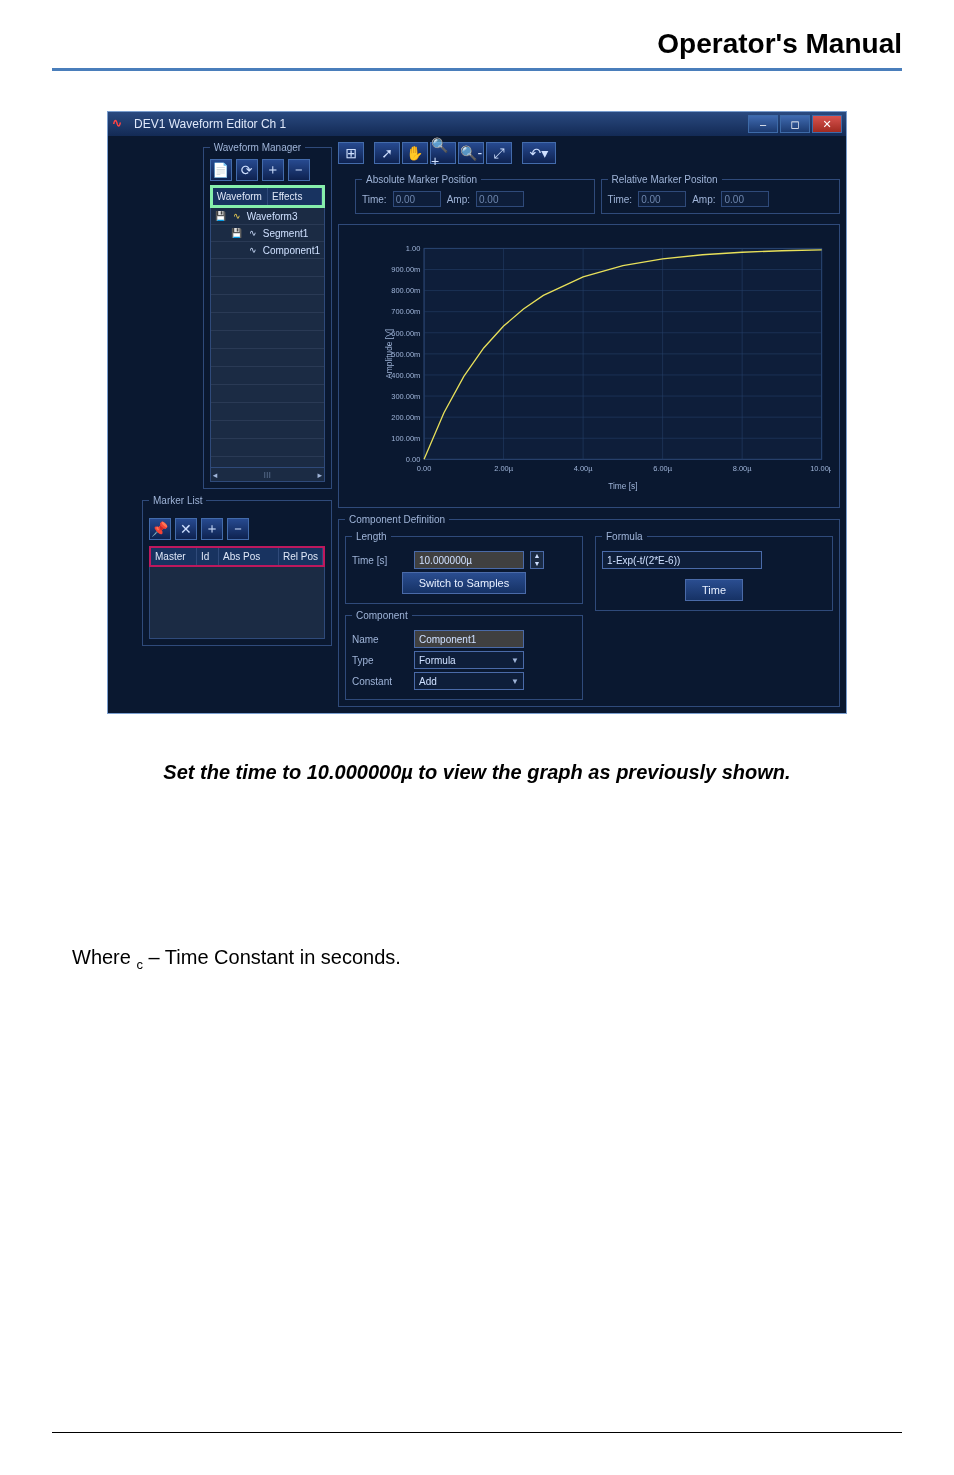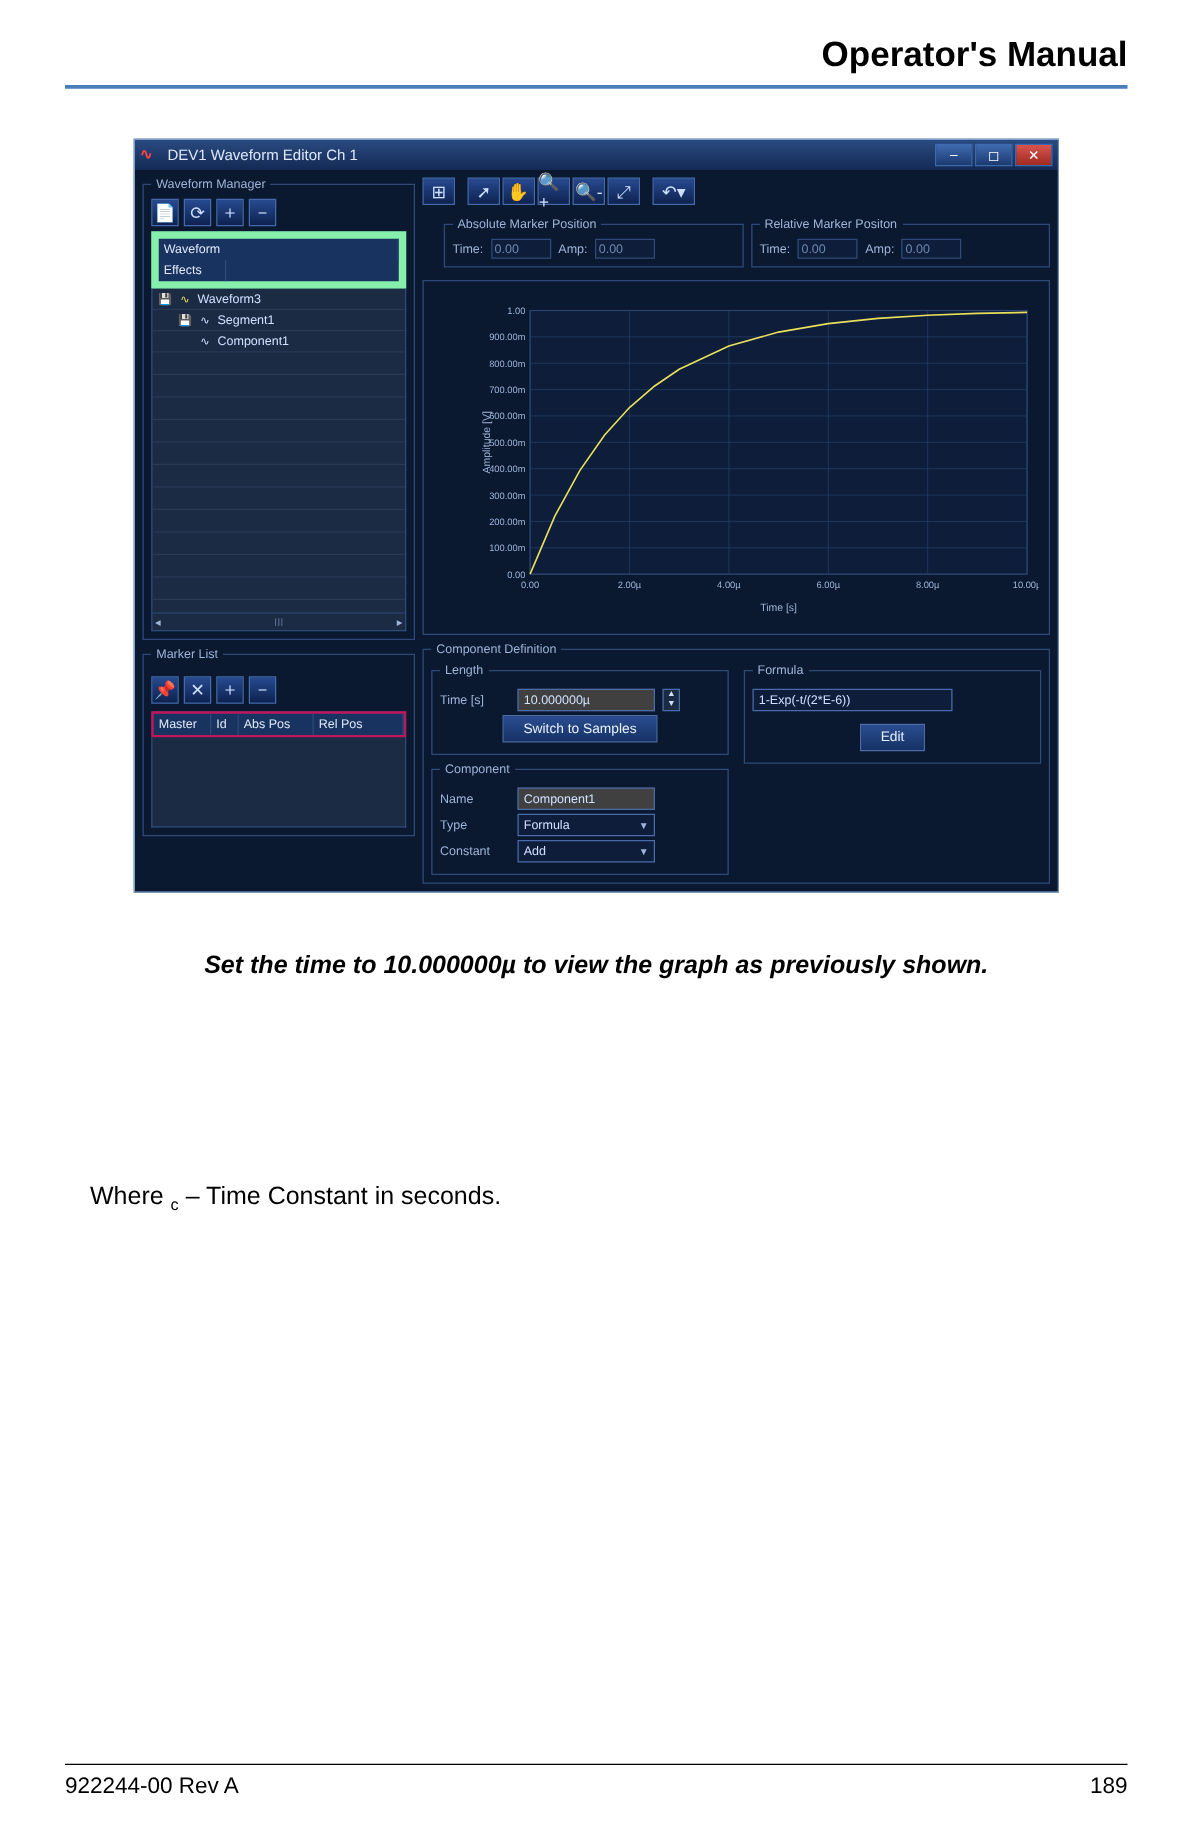--- a/index.html
+++ b/index.html
@@ -55,21 +55,21 @@
     display:flex; align-items:center; justify-content:center;
     font-size:11px; color:#fff;
   }
   .win-btn.close { background: linear-gradient(#d9534f,#a02a20);}
   .app-body {
     display: flex;
     padding: 6px;
     gap: 6px;
     background: #0a1830;
   }
-  .left-col { width: 218px; display:flex; flex-direction:column; gap:6px; }
+  .left-col { width: 218px; display:flex; flex-direction:column; gap:6px;align-items:flex-end; }
   .right-col { flex:1; display:flex; flex-direction:column; gap:6px; }
 
   fieldset.panel {
     border: 1px solid #2f4a7a;
     padding: 6px;
     position: relative;
   }
   fieldset.panel > legend {
     font-size: 10px;
     color: #9fb4d8;
@@ -82,23 +82,22 @@
     width: 22px; height: 22px;
     background: linear-gradient(#274a90,#0e2250);
     border: 1px solid #436bab;
     display:flex; align-items:center; justify-content:center;
     color:#cfe0ff;
     font-size: 14px;
   }
   .wf-table-head {
     display:flex;
     background: #183360;
-    border: 6px solid #86efac;
+    border: 3px solid #86efac;
     font-size: 10px;
-    flex-direction: column;
   }
   .wf-table-head > div { padding:3px 4px; border-right:1px solid #2f4a7a; }
   .wf-col-name { flex:1; }
   .wf-col-eff { width: 54px; }
   .wf-tree {
     background: #1b2b44;
     border:1px solid #2f4a7a;
     border-top:none;
     height: 260px;
     font-size: 10px;
@@ -404,38 +403,34 @@
               </div>
             </fieldset>
           </div>
           <div class="cd-right">
             <fieldset class="panel">
               <legend>Formula</legend>
               <div class="field-row">
                 <div class="formula-box">1-Exp(-t/(2*E-6))</div>
               </div>
               <div class="field-row" style="justify-content:center; margin-top:10px">
-                <div class="btn">Edit</div>
+                <div class="btn">Time</div>
               </div>
             </fieldset>
           </div>
         </div>
       </fieldset>
     </div>
   </div>
 </div>
 
 <div class="caption">
   <br>
   <span>Set the time to 10.000000µ to view the graph as previously shown.</span>
 </div>
 
 <div class="where-line">
   <span>Where   </span><span class="sub">c</span><span> – Time Constant in seconds.</span>
 </div>
 
 <div class="footer">
   <hr>
-  <div class="footer-row">
-    <span>922244-00 Rev A</span>
-    <span>189</span>
-  </div>
 </div>
 
 </body></html>

